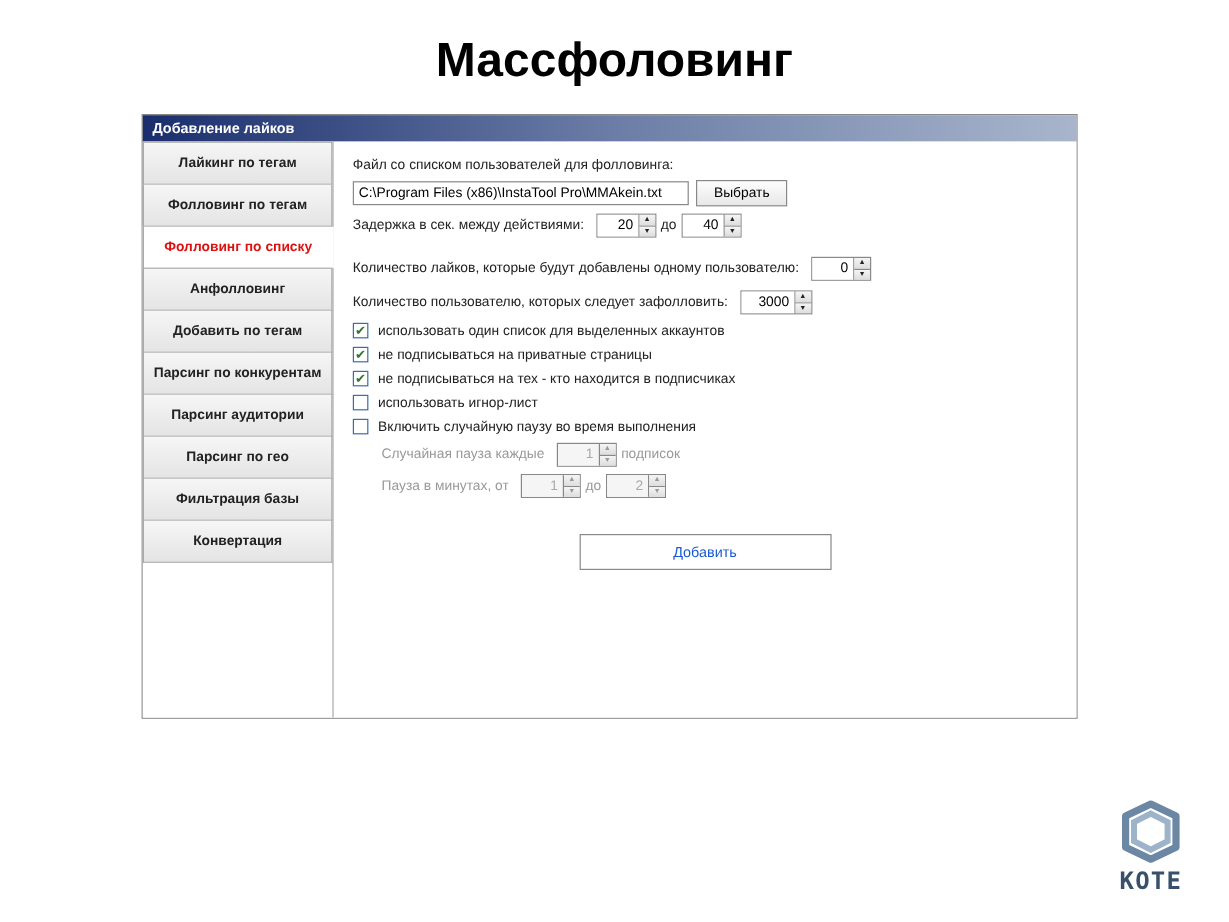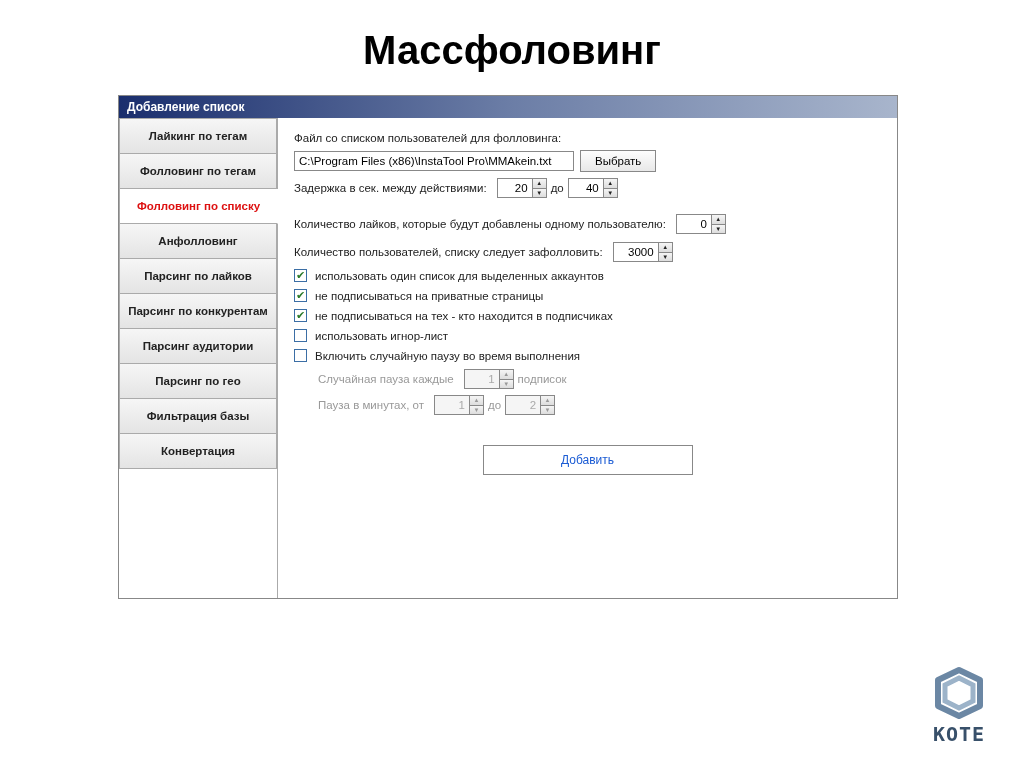--- a/index.html
+++ b/index.html
@@ -157,29 +157,29 @@
     letter-spacing: 1px;
     color: #38506a;
   }
 </style>
 </head>
 <body>
 
 <h1 class="slide-title">Массфоловинг</h1>
 
 <div class="app-window">
-  <div class="titlebar">Добавление список</div>
+  <div class="titlebar">Добавление лайков</div>
   <div class="app-body">
 
     <div class="sidebar">
       <div class="sidebar-item">Лайкинг по тегам</div>
       <div class="sidebar-item">Фолловинг по тегам</div>
       <div class="sidebar-item active">Фолловинг по списку</div>
       <div class="sidebar-item">Анфолловинг</div>
-      <div class="sidebar-item">Парсинг по лайков</div>
+      <div class="sidebar-item">Добавить по тегам</div>
       <div class="sidebar-item">Парсинг по конкурентам</div>
       <div class="sidebar-item">Парсинг аудитории</div>
       <div class="sidebar-item">Парсинг по гео</div>
       <div class="sidebar-item">Фильтрация базы</div>
       <div class="sidebar-item">Конвертация</div>
     </div>
 
     <div class="content">
 
       <div class="row">
@@ -214,21 +214,21 @@
         <span class="spinner">
           <input value="0" style="">
           <span class="arrows">
               <div>▲</div>
               <div>▼</div>
             </span>
         </span>
       </div>
 
       <div class="row" style="margin-top:8px">
-        <span class="label">Количество пользователей, списку следует зафолловить:</span>
+        <span class="label">Количество пользователю, которых следует зафолловить:</span>
         <span class="spinner">
           <input style="width: 44px;" value="3000">
           <span class="arrows">
               <div>▲</div>
               <div>▼</div>
             </span>
         </span>
       </div>
 
       <div class="checkbox-row">

